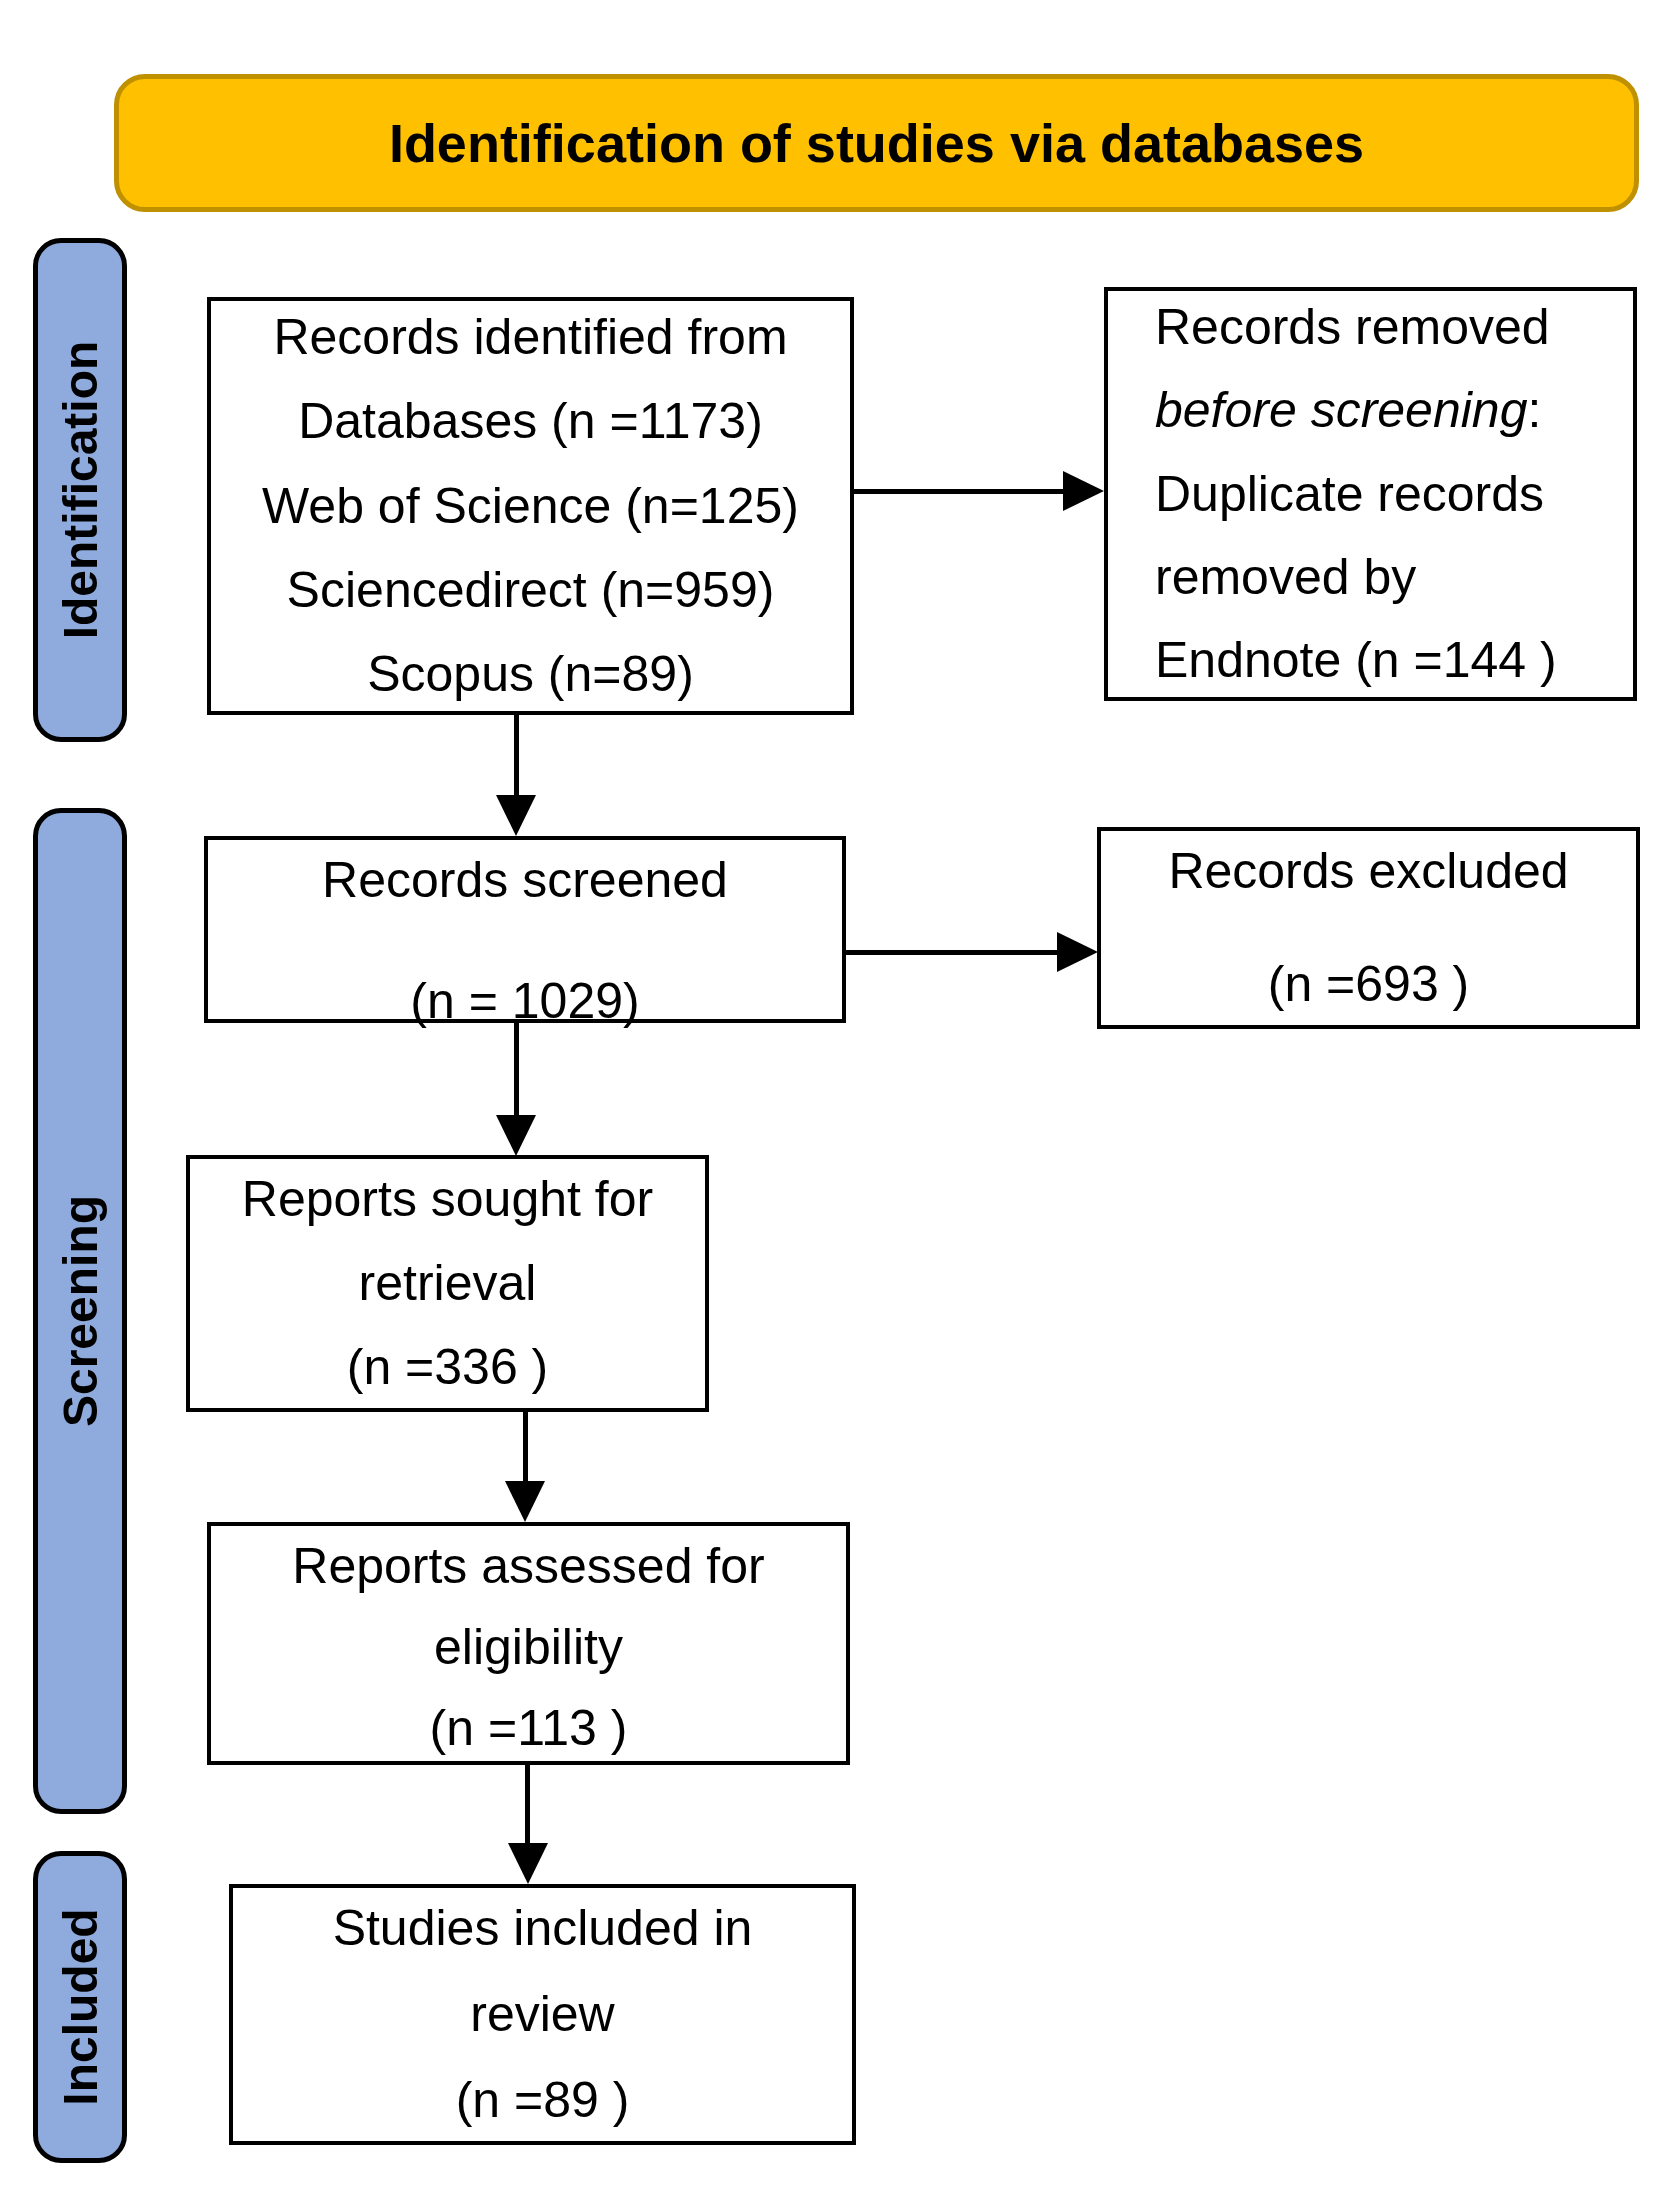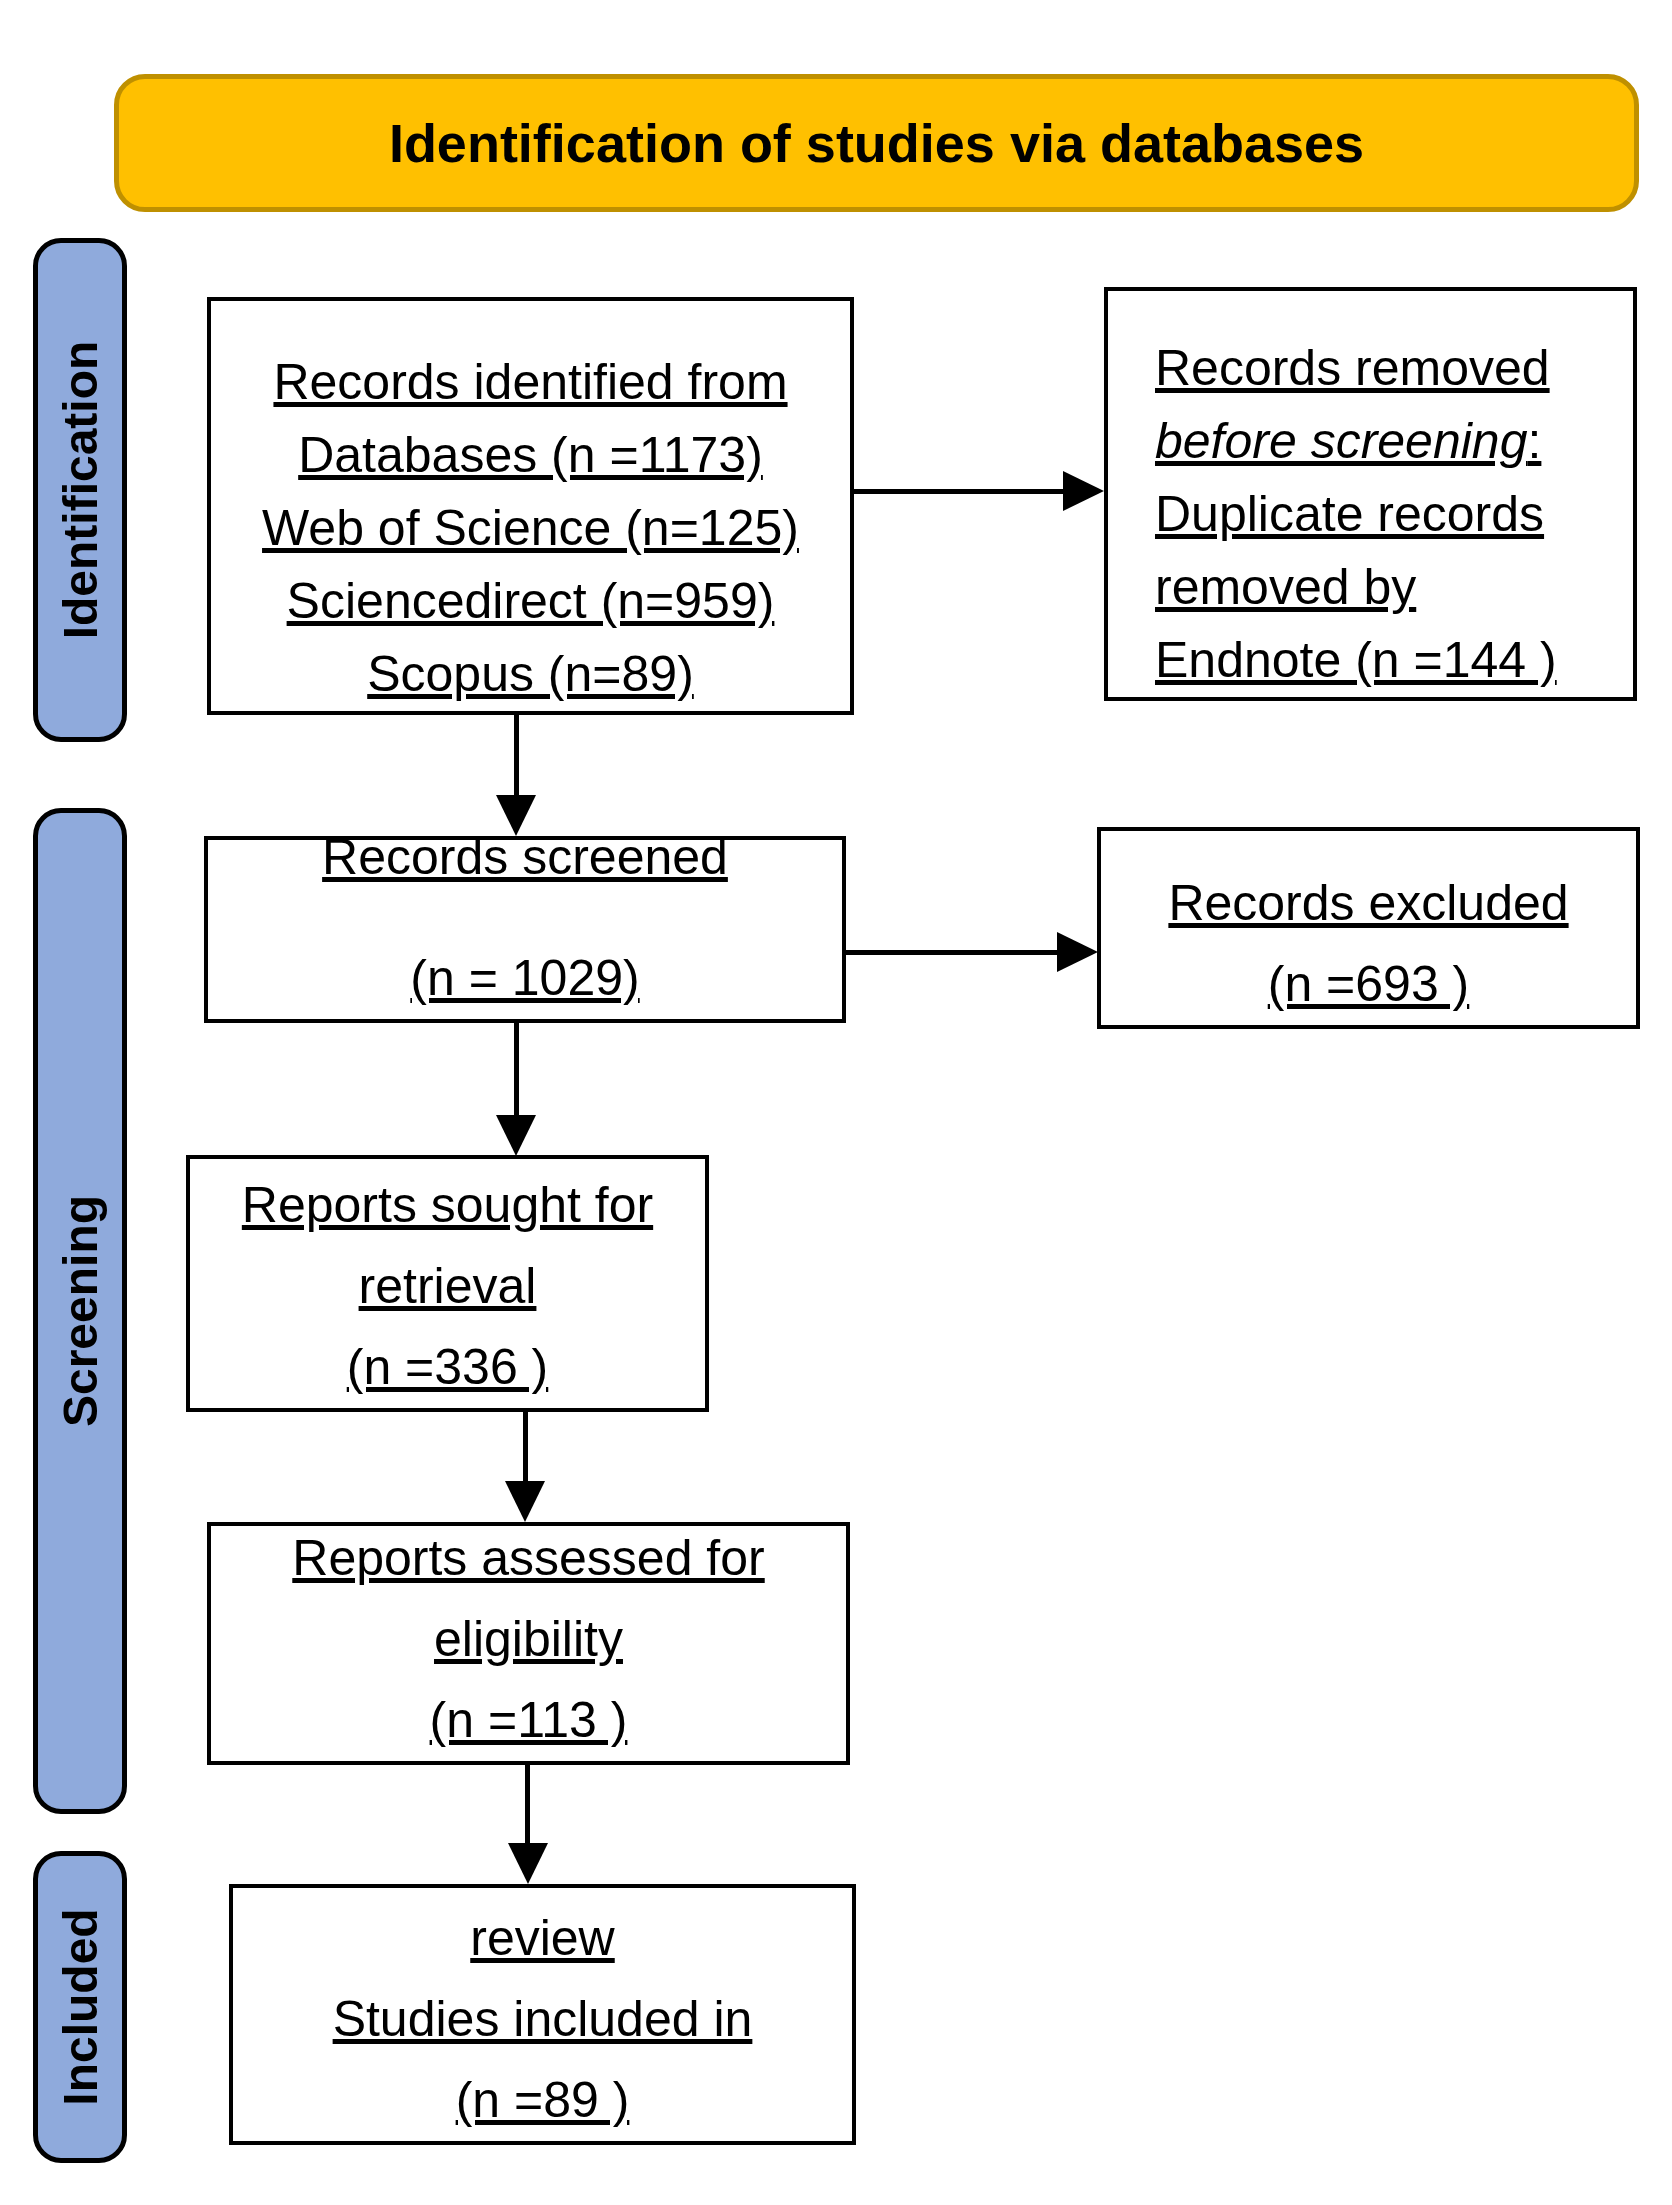--- a/index.html
+++ b/index.html
@@ -43,24 +43,23 @@
     font-size:48px;font-weight:bold;
   }
   #bar-identification{top:238px;height:504px;}
   #bar-screening{top:808px;height:1006px;}
   #bar-included{top:1851px;height:312px;}
   
   .flow-box{
     position:absolute;
     background:var(--box-fill);
     border:4.8px solid var(--outline);
-    display:flex;flex-direction:column;justify-content:flex-end;
+    display:flex;flex-direction:column;justify-content:space-between;
     font-size:50px;line-height:81px;
     text-align:center;
-    text-decoration:underline;
   }
   .flow-box.tight{line-height:73px;}
   .flow-box.left-text{text-align:left;}
   .it{font-style:italic;}
   #box-identified{left:207px;top:297px;width:647px;height:418px;}
   #box-removed{left:1104px;top:287px;width:533px;height:414px;padding-left:47px;padding-right:7px;}
   #box-screened{left:204px;top:836px;width:642px;height:187px;gap:40px;}
   #box-excluded{left:1097px;top:827px;width:543px;height:202px;}
   #box-sought{left:186px;top:1155px;width:523px;height:257px;}
   #box-assessed{left:207px;top:1522px;width:643px;height:243px;}
@@ -133,22 +132,22 @@
     <div>(n =336 )</div>
   </div>
 
   <div class="flow-box" id="box-assessed">
     <div>Reports assessed for</div>
     <div>eligibility</div>
     <div>(n =113 )</div>
   </div>
 
   <div class="flow-box" id="box-included">
+    <div>Studies included in</div>
     <div>review</div>
-    <div>Studies included in</div>
     <div>(n =89 )</div>
   </div>
 
   <div class="hline" style="left:854px;top:489px;width:215px;"></div>
   <div class="head-right" style="left:1063px;top:471px;"></div>
 
   <div class="hline" style="left:846px;top:950px;width:215px;"></div>
   <div class="head-right" style="left:1057px;top:932px;"></div>
 
   <div class="vline" style="left:514px;top:715px;height:86px;"></div>

